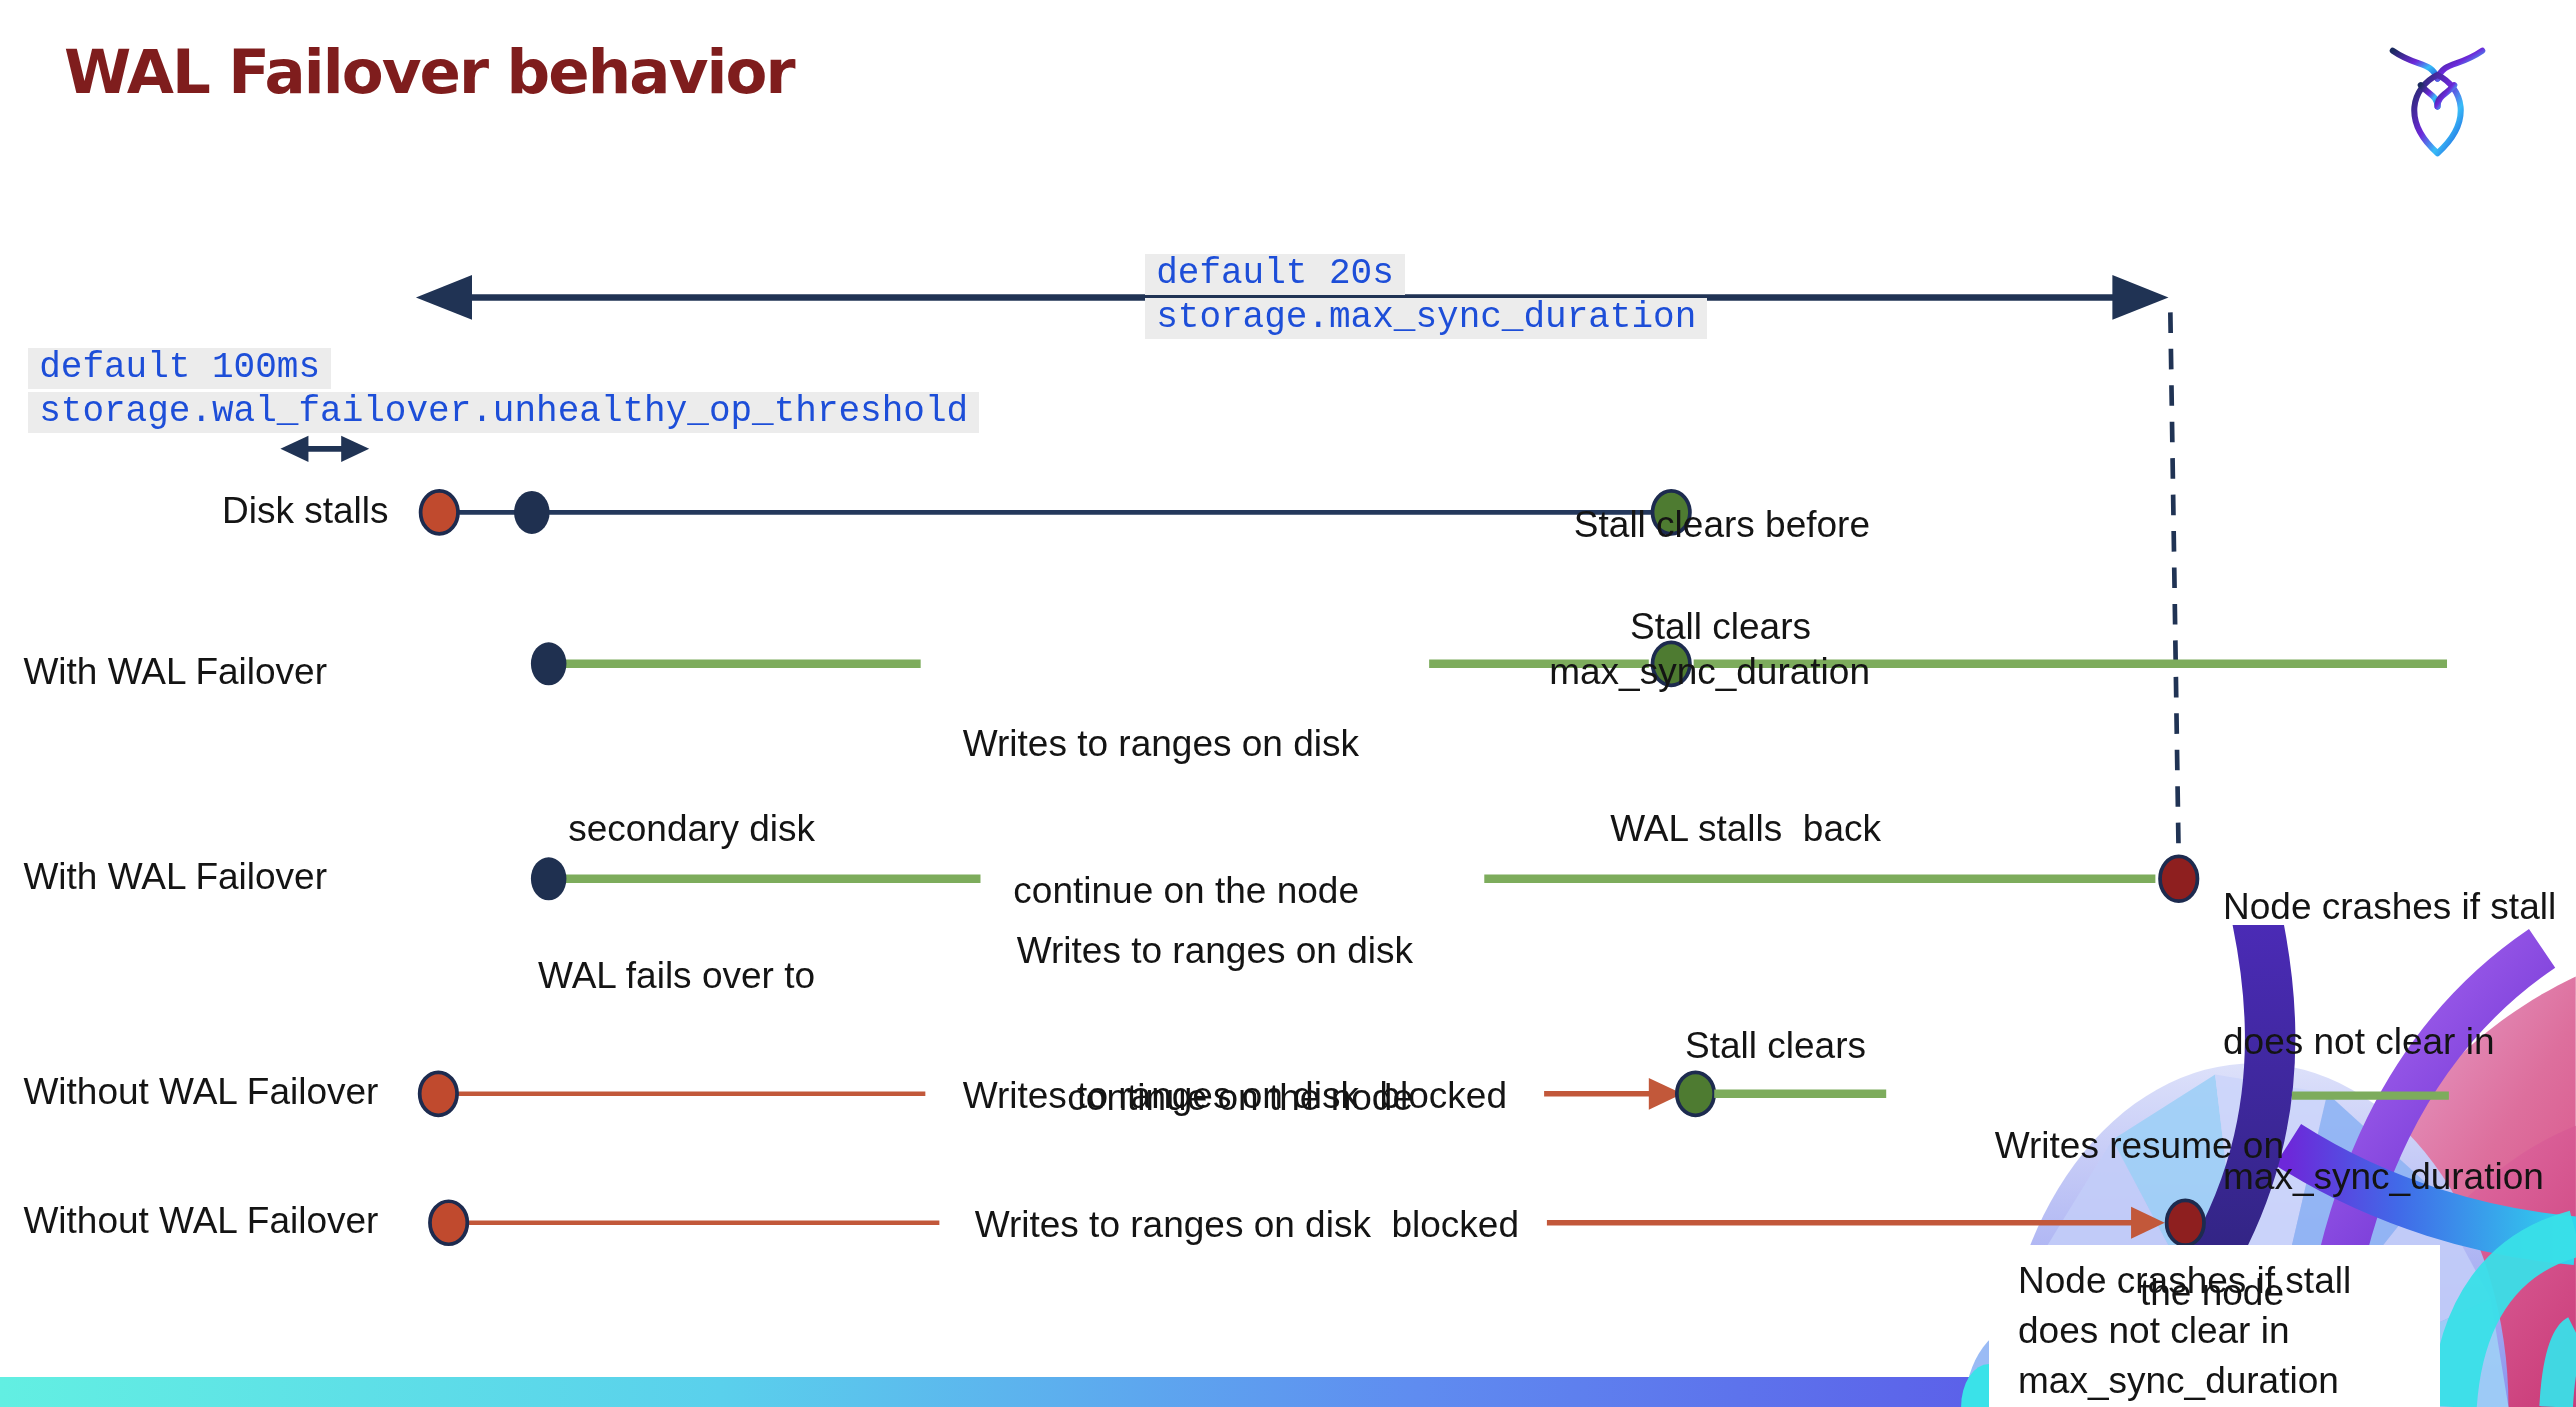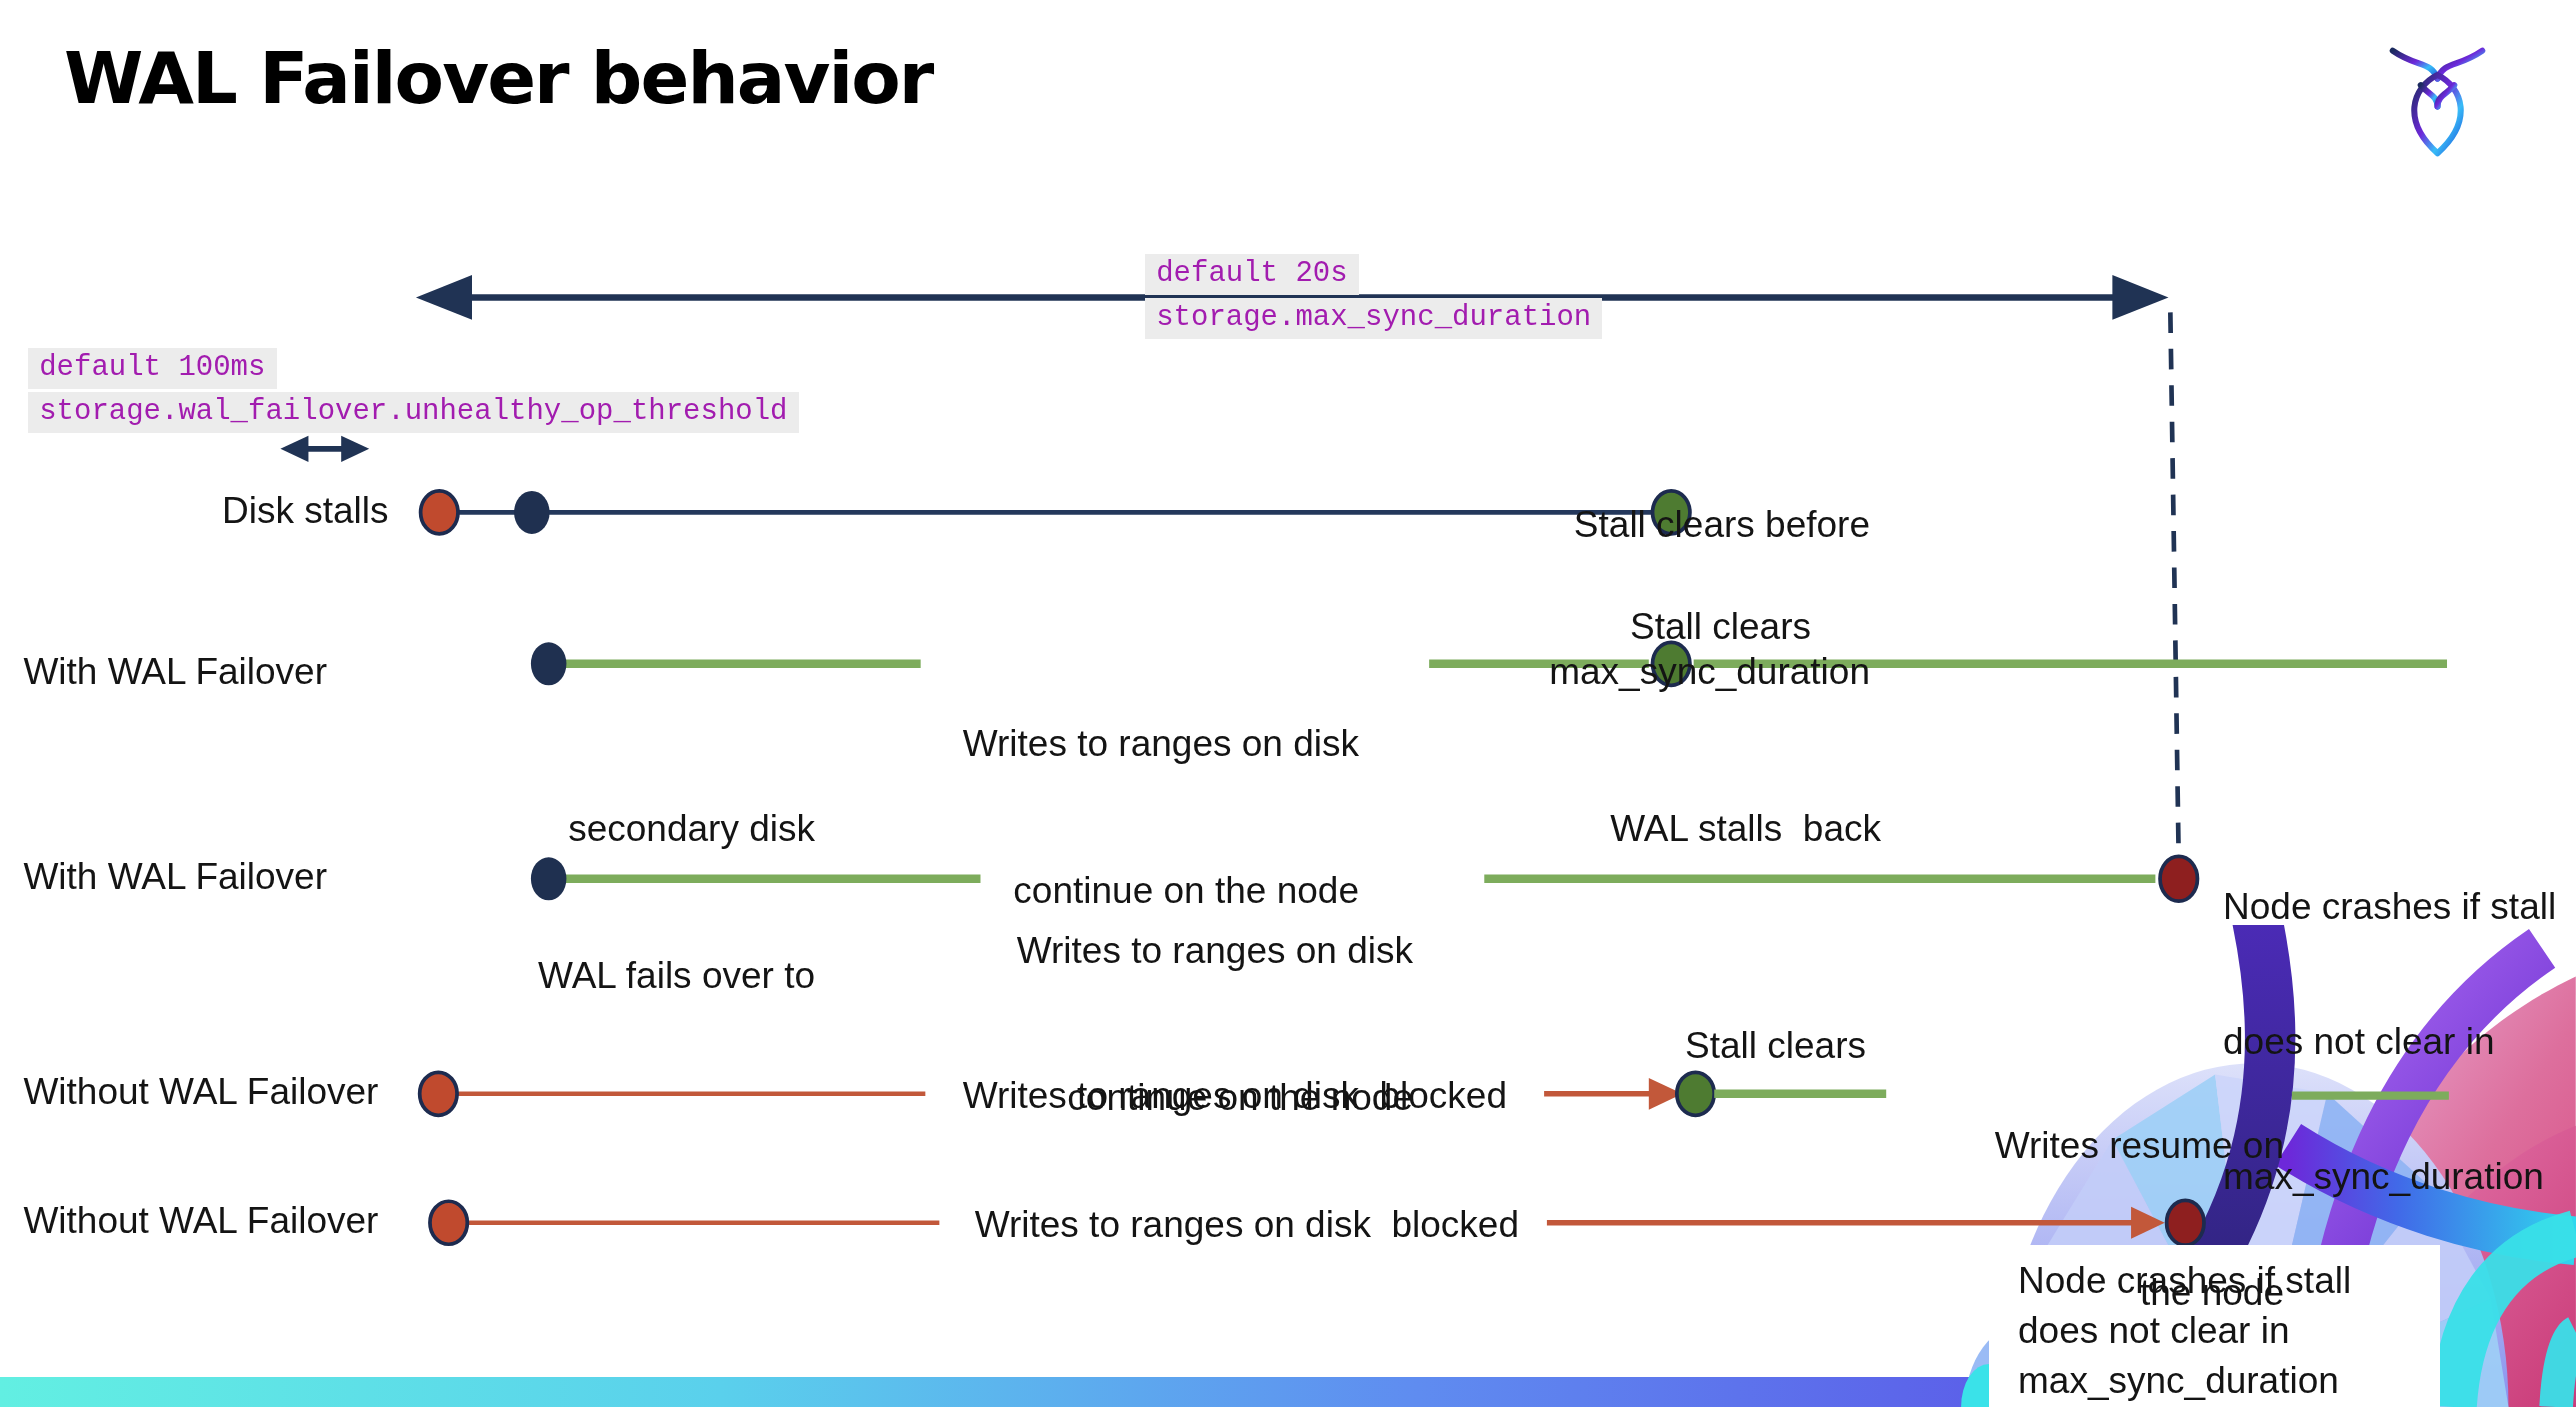--- a/index.html
+++ b/index.html
@@ -1,24 +1,24 @@
 <!DOCTYPE html>
 <html style="font-size:15px"><head>
 <meta charset="utf-8">
 <style>
   * { margin:0; padding:0; box-sizing:border-box; }
   html,body { background:#ffffff; }
   body { width:2576px; height:1408px; font-family:"Liberation Sans", sans-serif; color:#141414; }
   .slide { position:relative; width:2576px; height:1408px; background:#ffffff; overflow:hidden; }
 
   .title { position:absolute; left:64px; top:36px; font-family:"DejaVu Sans", sans-serif;
-           font-weight:bold; font-size:72px; letter-spacing:-1.9px; color:#000000; z-index:5; }
+           font-weight:bold; font-size:61px; letter-spacing:-1.9px; color:#7f1d1d; z-index:5; }
 
   .mono-label { position:absolute; z-index:5; font-family:"Liberation Mono", monospace;
-                font-size:29px; line-height:32px; color:#a21caf;text-decoration:underline; }
+                font-size:36px; line-height:32px; color:#1d4ed8;text-decoration:underline; }
   .mono-label span { display:inline-block; background:#ececec; padding:3.7px 11.2px 5.6px 11.2px; margin-bottom:2.8px; }
 
   .ann { position:absolute; z-index:5; font-size:37px; line-height:49px; white-space:pre-wrap; }
   .ann.center { text-align:right; }
 
   .row-label { position:absolute; z-index:5; font-size:37px; }
 
   .bottom-bar { position:absolute; left:0; top:1377px; width:2576px; height:31px; z-index:1;
      background:linear-gradient(90deg,#62efe2 0%,#5ad0ec 28%,#5f8cf0 55%,#5b5ae8 80%,#7a4fe0 100%); }
 

